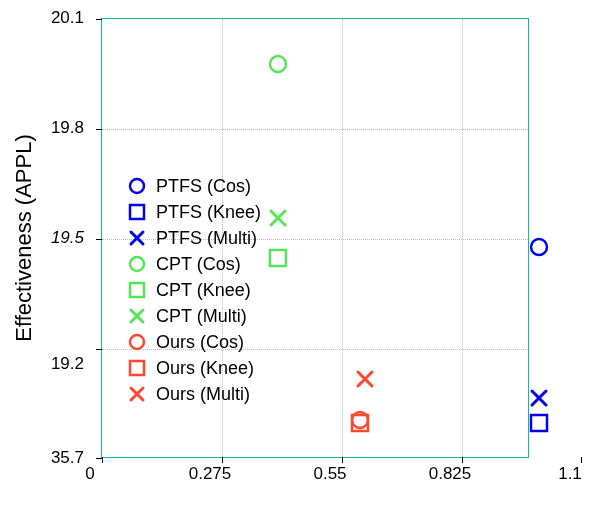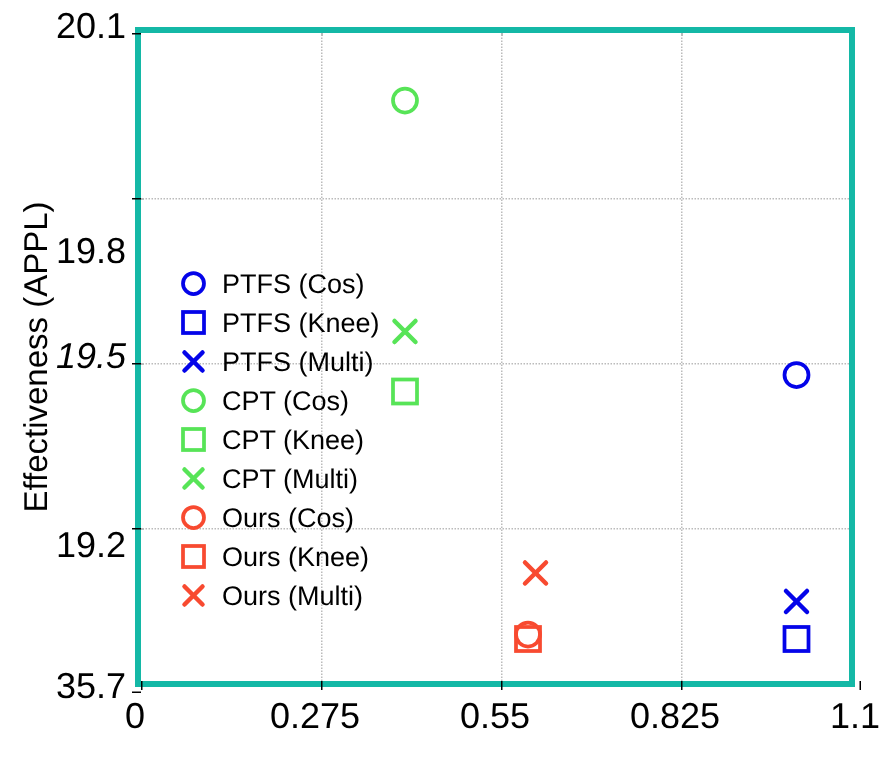--- a/index.html
+++ b/index.html
@@ -11,25 +11,25 @@
     font-family: Helvetica, Arial, sans-serif;
   }
   .chart-wrap {
     position: relative;
     width: 594px;
     height: 520px;
     box-sizing: border-box;
   }
   .plot-area {
     position: absolute;
-    left: 90px;
+    left: 101px;
     top: 18px;
-    width: 480px;   
+    width: 428px;   
     height: 440px;  
-    border: 4px solid #14b8a6;
+    border: 1px solid #14b8a6;
     box-sizing: border-box;
   }
   .grid-v, .grid-h {
     position: absolute;
     background: none;
   }
   .grid-v {
     top: 0;
     bottom: 0;
     width: 0;
@@ -42,21 +42,21 @@
     border-top: 1px dotted #bbb;
   }
   .tick {
     position: absolute;
     background: #000;
   }
   .tick.x { width: 1px; height: 6px; }
   .tick.y { width: 6px; height: 1px; }
   .tick-label {
     position: absolute;
-    font-size: 24px;
+    font-size: 17px;
     color: #000;
     white-space: nowrap;
   }
   .tick-label.x {
     top: 464px;
     transform: translateX(-50%);
   }
   .tick-label.y {
     left: 0;
     width: 84px;
@@ -117,21 +117,21 @@
 <body>
 
 <div class="chart-wrap">
 
   <div class="axis-label y" style="left:24px; top:238px;">Effectiveness (APPL)</div>
 
 
   <div class="tick-label y" style="top:458px;">35.7</div>
   <div class="tick-label y" style="top:364px;">19.2</div>
   <div class="tick-label y" style="top:238px;font-style:italic;">19.5</div>
-  <div class="tick-label y" style="top:128px;margin-top:40px;">19.8</div>
+  <div class="tick-label y" style="top:128px;">19.8</div>
   <div class="tick-label y" style="top:18px;">20.1</div>
 
   <div class="tick-label x" style="left:90px;">0</div>
   <div class="tick-label x" style="left:210px;">0.275</div>
   <div class="tick-label x" style="left:330px;text-align:right;">0.55</div>
   <div class="tick-label x" style="left:450px;">0.825</div>
   <div class="tick-label x" style="left:570px;">1.1</div>
 
   <div class="plot-area">
 

